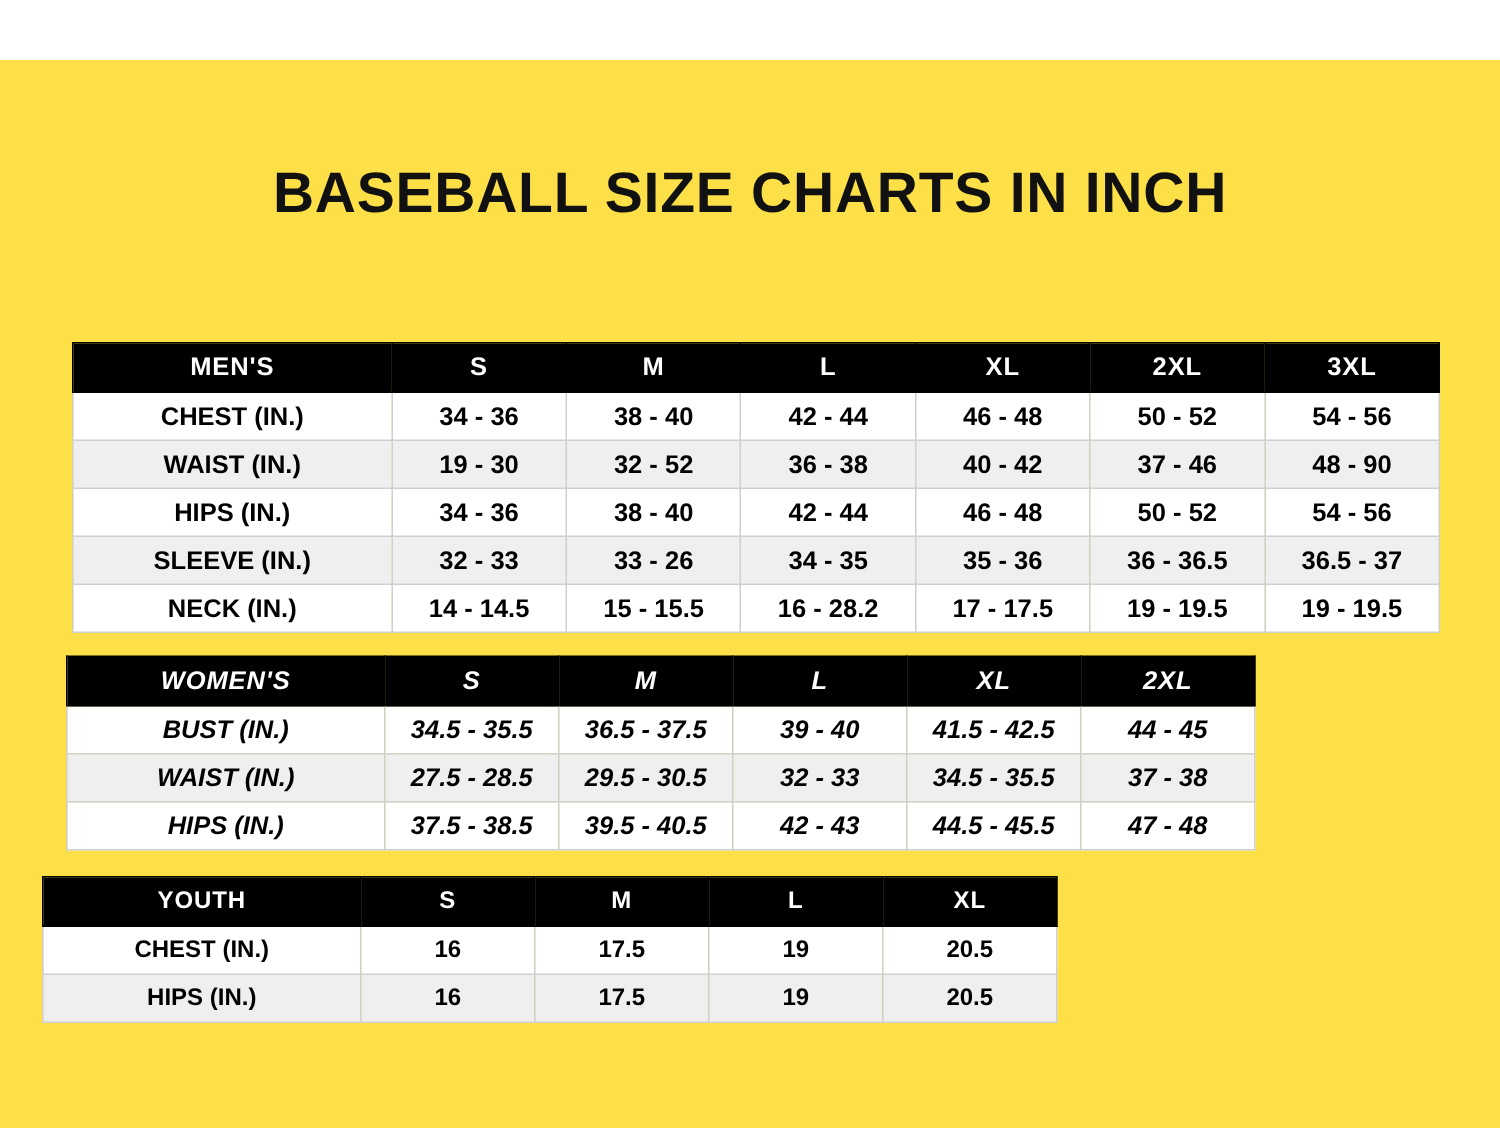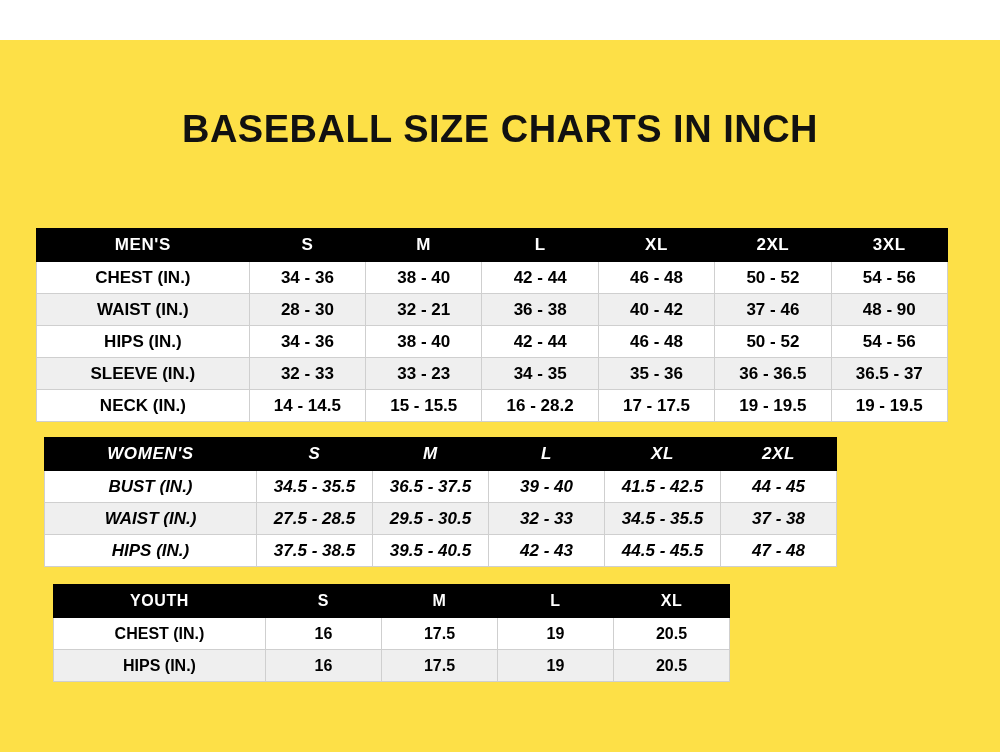--- a/index.html
+++ b/index.html
@@ -57,31 +57,31 @@
     letter-spacing: 0.6px;
   }
   table.size-table tbody tr.alt td {
     background: #efefef;
   }
   table.size-table td.label, table.size-table th.label {
     text-align: center;
   }
 
   
-  #men-table { top: 188px; left: 36px; width: 912px; }
+  #men-table { top: 188px; left: 48px; width: 912px; }
   #men-table col.c-label { width: 212px; }
   #men-table col.c-size  { width: 116px; }
 
   
   #women-table { top: 397px; left: 44px; width: 792px; font-style: italic; }
   #women-table col.c-label { width: 212px; }
   #women-table col.c-size  { width: 116px; }
 
   
-  #youth-table { top: 544px; left: 53px; width: 676px; }
+  #youth-table { top: 544px; left: 28px; width: 676px; }
   #youth-table col.c-label { width: 212px; }
   #youth-table col.c-size  { width: 116px; }
 
   #youth-table td, #youth-table th { font-size: 16px; }
   #youth-table tbody td.label { font-size: 16px; }
 </style>
 </head>
 <body>
 
 <div class="page">
@@ -114,40 +114,40 @@
         <td class="label">CHEST (IN.)</td>
         <td>34 - 36</td>
         <td>38 - 40</td>
         <td>42 - 44</td>
         <td>46 - 48</td>
         <td>50 - 52</td>
         <td>54 - 56</td>
       </tr>
       <tr class="alt">
         <td class="label">WAIST (IN.)</td>
-        <td>28 - 30</td>
-        <td>32 - 21</td>
+        <td>19 - 30</td>
+        <td>32 - 52</td>
         <td>36 - 38</td>
         <td>40 - 42</td>
         <td>37 - 46</td>
         <td>48 - 90</td>
       </tr>
       <tr>
         <td class="label">HIPS (IN.)</td>
         <td>34 - 36</td>
         <td>38 - 40</td>
         <td>42 - 44</td>
         <td>46 - 48</td>
         <td>50 - 52</td>
         <td>54 - 56</td>
       </tr>
       <tr class="alt">
         <td class="label">SLEEVE (IN.)</td>
         <td>32 - 33</td>
-        <td>33 - 23</td>
+        <td>33 - 26</td>
         <td>34 - 35</td>
         <td>35 - 36</td>
         <td>36 - 36.5</td>
         <td>36.5 - 37</td>
       </tr>
       <tr>
         <td class="label">NECK (IN.)</td>
         <td>14 - 14.5</td>
         <td>15 - 15.5</td>
         <td>16 - 28.2</td>

